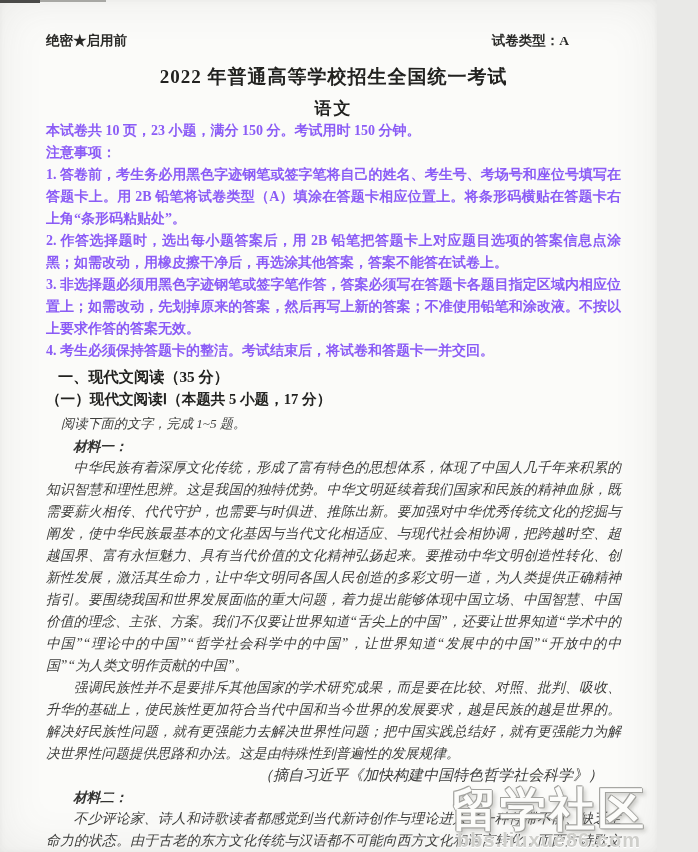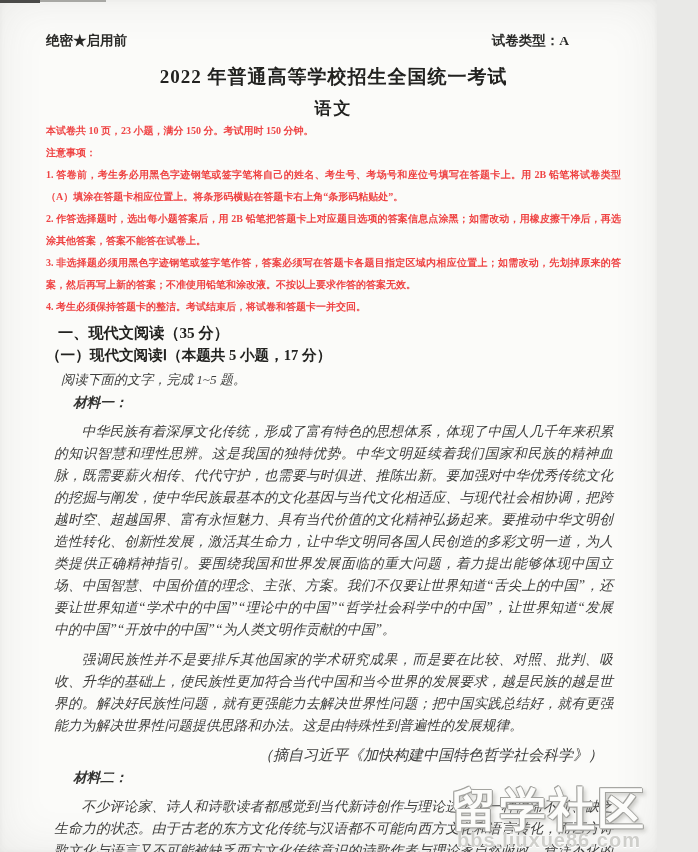--- a/index.html
+++ b/index.html
@@ -42,21 +42,21 @@
     margin:14px 0 0 0;text-align:center;
     font-size:19px;font-weight:bold;color:#222220;letter-spacing:1px;
   }
   .subject-title{
     margin:7px 0 0 0;text-align:center;
     font-size:17px;font-weight:bold;color:#222220;letter-spacing:2px;
   }
   
   .info-line{margin:8px 0 0 0;}
   .bold-line{
-    font-size:10px;line-height:22px;font-weight:bold;color:#ef4444;
+    font-size:14px;line-height:22px;font-weight:bold;color:#8b5cf6;
     text-align:justify;margin:0;
   }
   .section-title{
     margin:3px 0 0 12px;font-size:15.2px;line-height:23px;
     font-weight:bold;color:#222220;
   }
   .subsection-title{
     margin:0;font-size:14.6px;line-height:23px;
     font-weight:bold;color:#222220;
   }
@@ -66,21 +66,21 @@
     color:#3d3d3b;
   }
   .instruction{
     margin:2px 0 0 15px;font-size:13.2px;line-height:21px;font-weight:normal;
   }
   .material-label{
     margin:2px 0 0 0;font-size:13.6px;line-height:21px;
     font-weight:bold;text-indent:2em;color:#333331;
   }
   .material-body{
-    margin:8px;font-size:13.8px;line-height:22px;
+    margin:0;font-size:13.8px;line-height:22px;
     text-align:justify;text-indent:2em;font-family:Liberation Serif, serif;
   }
   .material-source{
     margin:0;font-size:15px;line-height:20px;
     text-align:right;padding-right:18px;
   }
   .m2-gap{margin-top:2px;}
   
   .watermark{
     position:absolute;right:10px;bottom:0;

